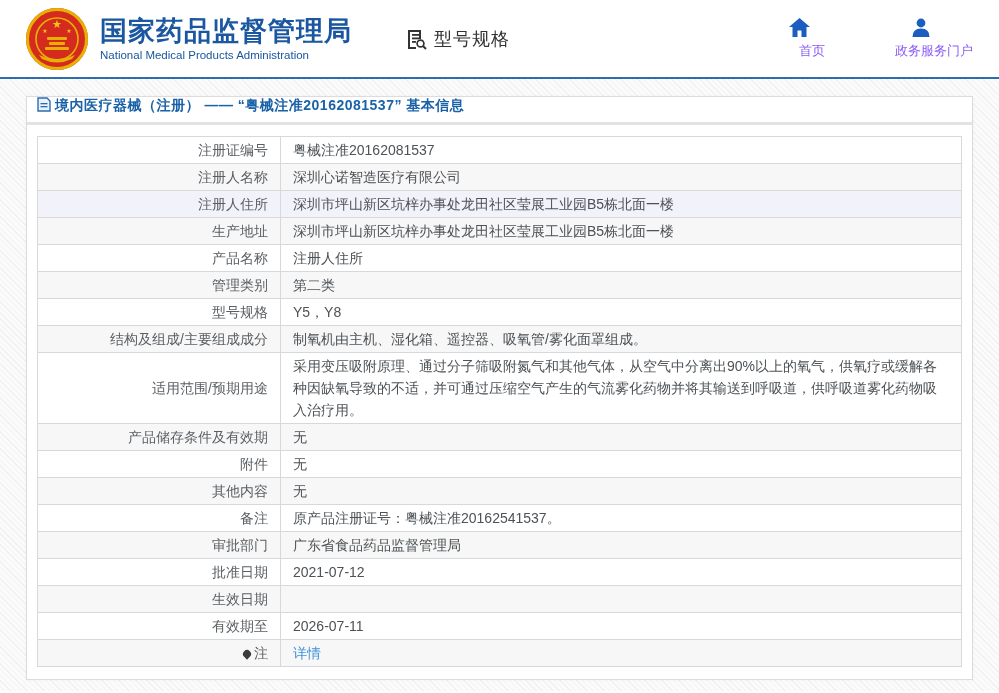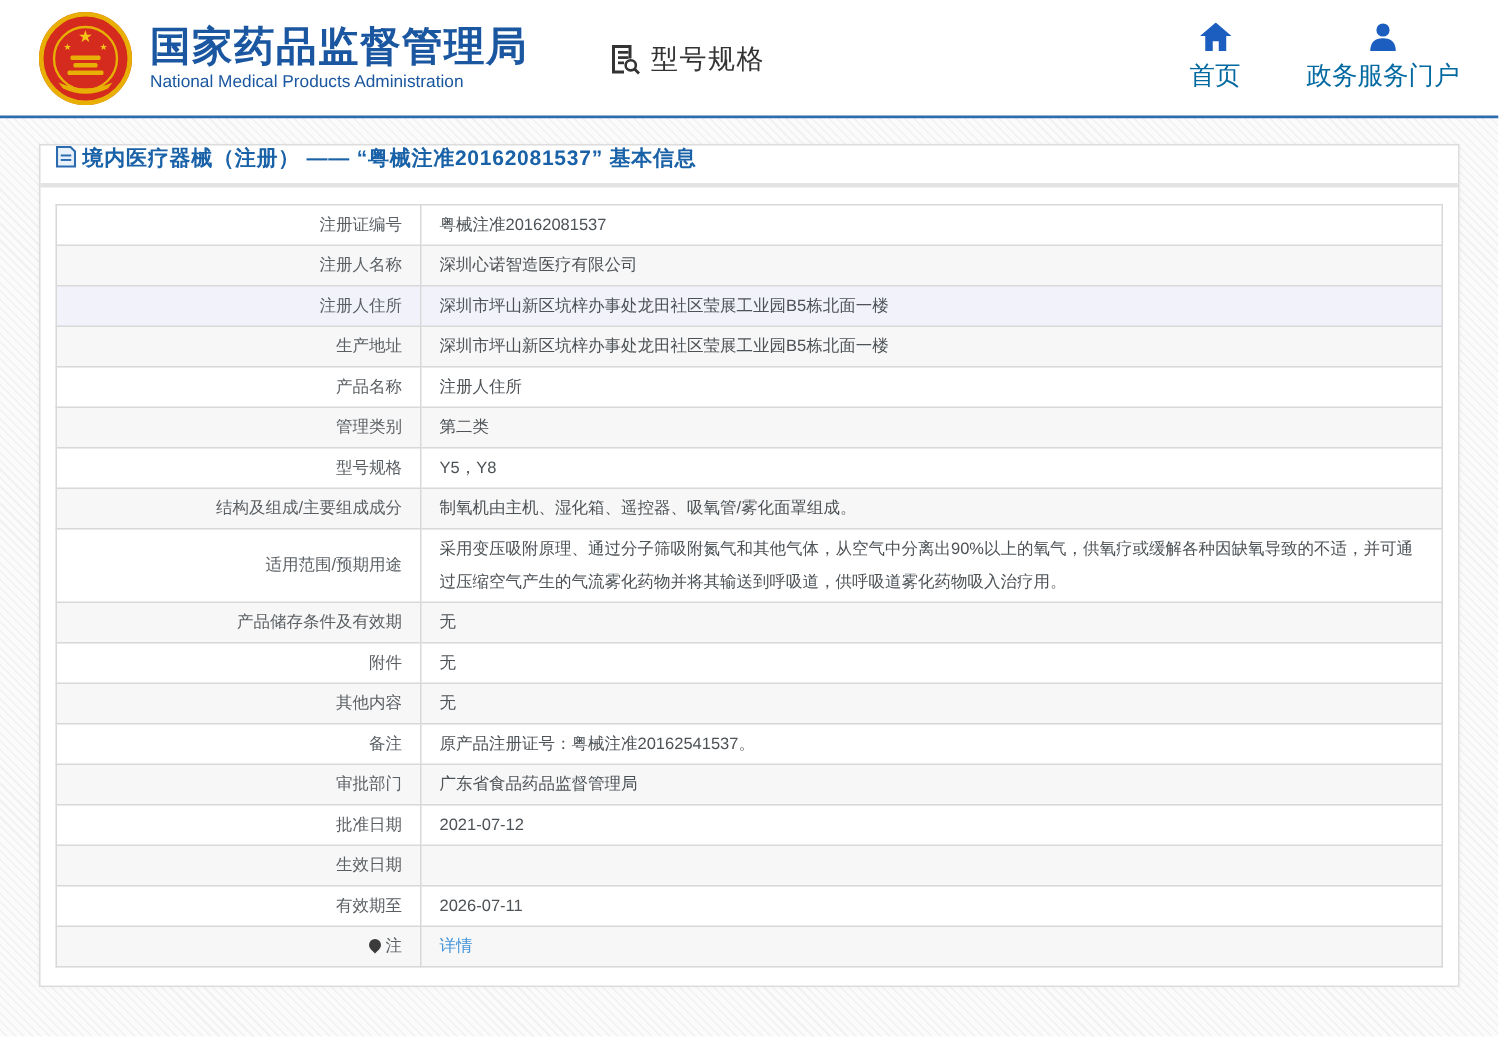--- a/index.html
+++ b/index.html
@@ -13,35 +13,35 @@
   .brand { margin-left:11px; color:#1a57a0; }
   .brand-title { font-size:27px; font-weight:bold; letter-spacing:1px; line-height:30px; }
   .brand-sub { font-size:11.5px; line-height:14px; margin-top:2px; }
   .data-query { display:flex; align-items:center; margin-left:52px; cursor:pointer; }
   .data-query svg { display:block; }
   .data-query-label { font-size:18px; color:#333; margin-left:6px; letter-spacing:1px; }
   .header-spacer { flex:1; }
   .nav-item { display:flex; flex-direction:column; align-items:center; margin-left:44px;
     cursor:pointer; }
   .nav-item svg { display:block; }
-  .nav-label { font-size:17px; color:#0369a1; margin-top:5px; white-space:nowrap; }
+  .nav-label { font-size:13px; color:#8b5cf6; margin-top:5px; white-space:nowrap;margin-left:26px; }
 
   
   .page { height:612px; padding:17px 26px 0 26px;
     background:repeating-linear-gradient(45deg,#fbfbfb 0px,#fbfbfb 3px,#f1f1f1 3px,#f1f1f1 4px); }
   .panel { background:#fff; border:1px solid #dcdcdc; box-shadow:0 0 3px rgba(0,0,0,.04); }
   .panel-titlebar { display:flex; align-items:flex-start; height:28px; padding:0 10px;
     border-bottom:3px solid #e3e3e3; }
   .doc-icon { display:block; margin-right:4px; }
   .panel-title { font-size:14px; font-weight:bold; color:#1a62a8; letter-spacing:.5px; }
 
   
   .tbl-wrap { padding:11px 10px 12px 10px; }
   table.info { width:100%; border-collapse:collapse; table-layout:fixed; }
-  table.info td { border:1px solid #d8d8d8; font-size:11px; line-height:22px;
+  table.info td { border:1px solid #d8d8d8; font-size:14px; line-height:22px;
     padding:2px 12px; vertical-align:middle; }
   td.label-cell { width:243px; text-align:right; color:#5a5f63; background:#fff; }
   td.value-cell { color:#4d5256; }
   tr.row:nth-child(even) td { background:#f7f7f7; }
   tr.row.highlight td { background:#f2f3fa; }
   tr.row td { height:26px; }
   td.value-cell a { color:#4293d9; text-decoration:none; }
   .note-pin { display:inline-block; width:8px; height:8px; background:#3b3b3b;
     border-radius:50% 50% 50% 0; transform:rotate(-45deg); margin-right:3px; }
 </style>

